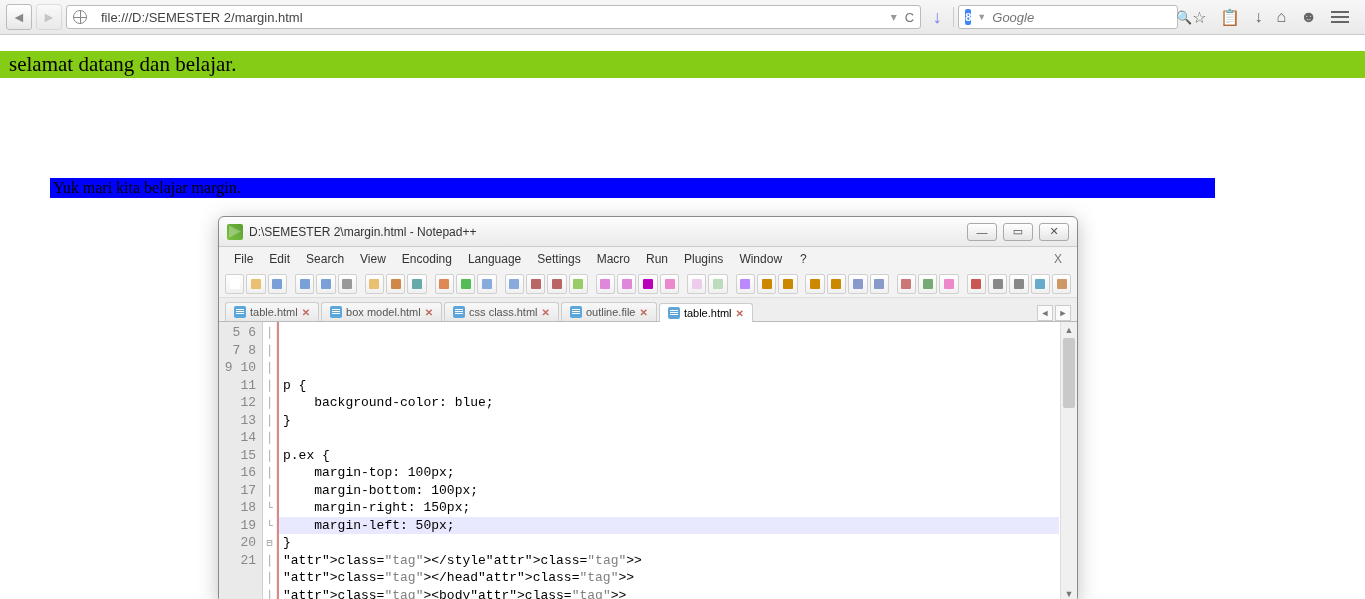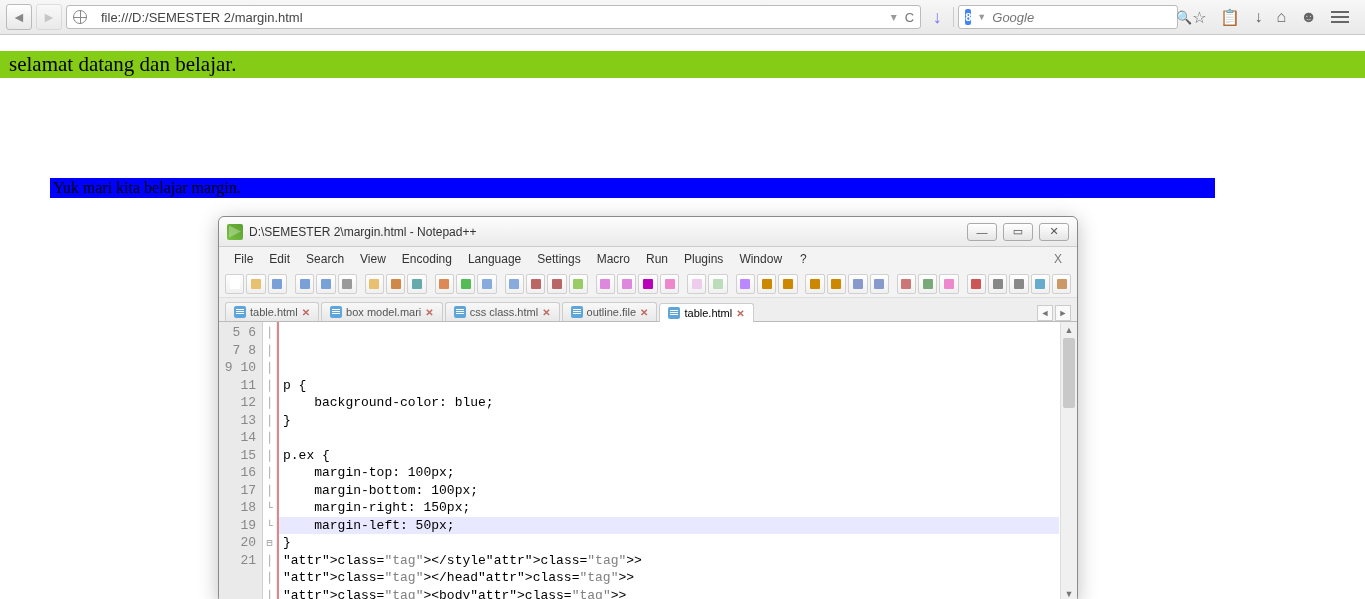--- a/index.html
+++ b/index.html
@@ -263,21 +263,21 @@
       </div>
     </div>
   <div class="npp-tabs" id="npp-tabs">
       <div class="tab">
         <span class="tab-ico"></span>
         <span>table.html</span>
         <span class="tab-x">✕</span>
       </div>
       <div class="tab">
         <span class="tab-ico"></span>
-        <span>box model.mari</span>
+        <span>box model.html</span>
         <span class="tab-x">✕</span>
       </div>
       <div class="tab">
         <span class="tab-ico"></span>
         <span>css class.html</span>
         <span class="tab-x">✕</span>
       </div>
       <div class="tab">
         <span class="tab-ico"></span>
         <span>outline.file</span>

